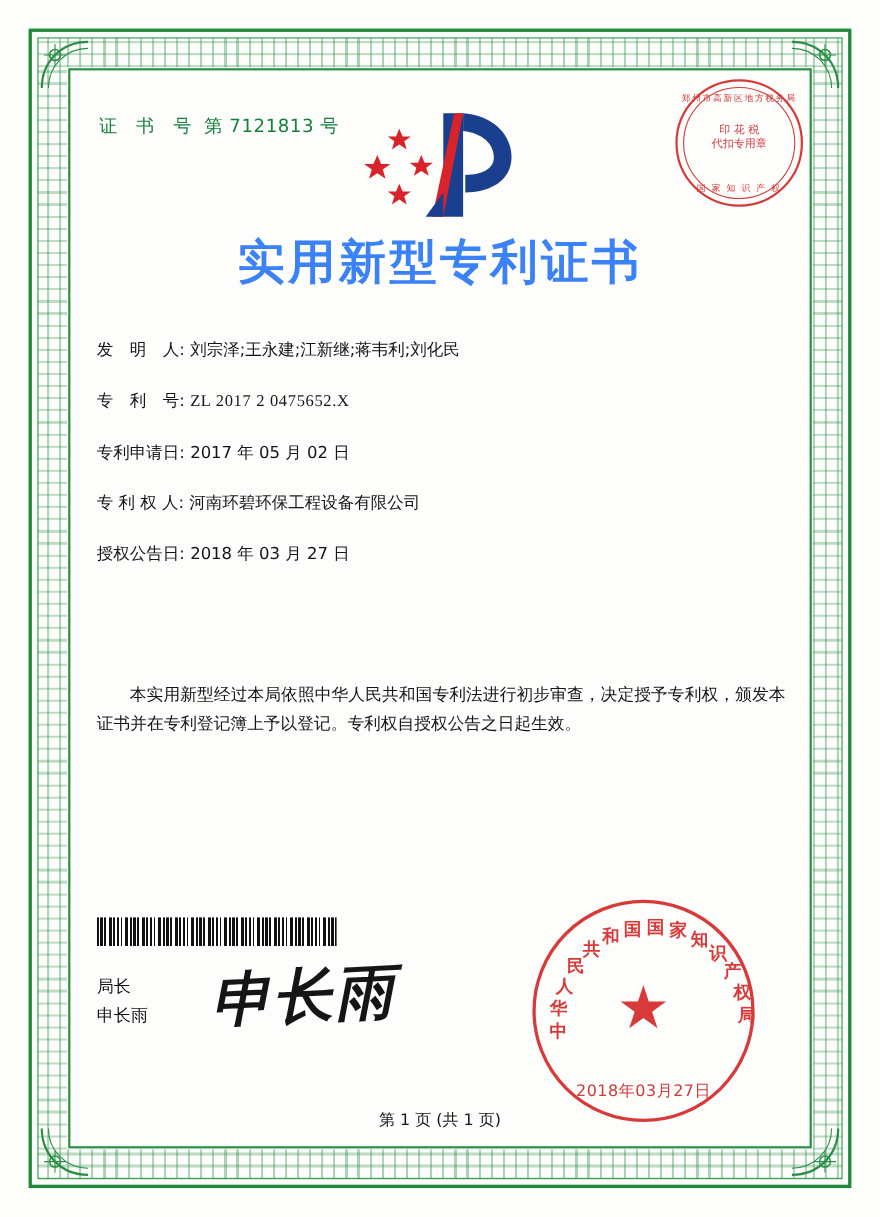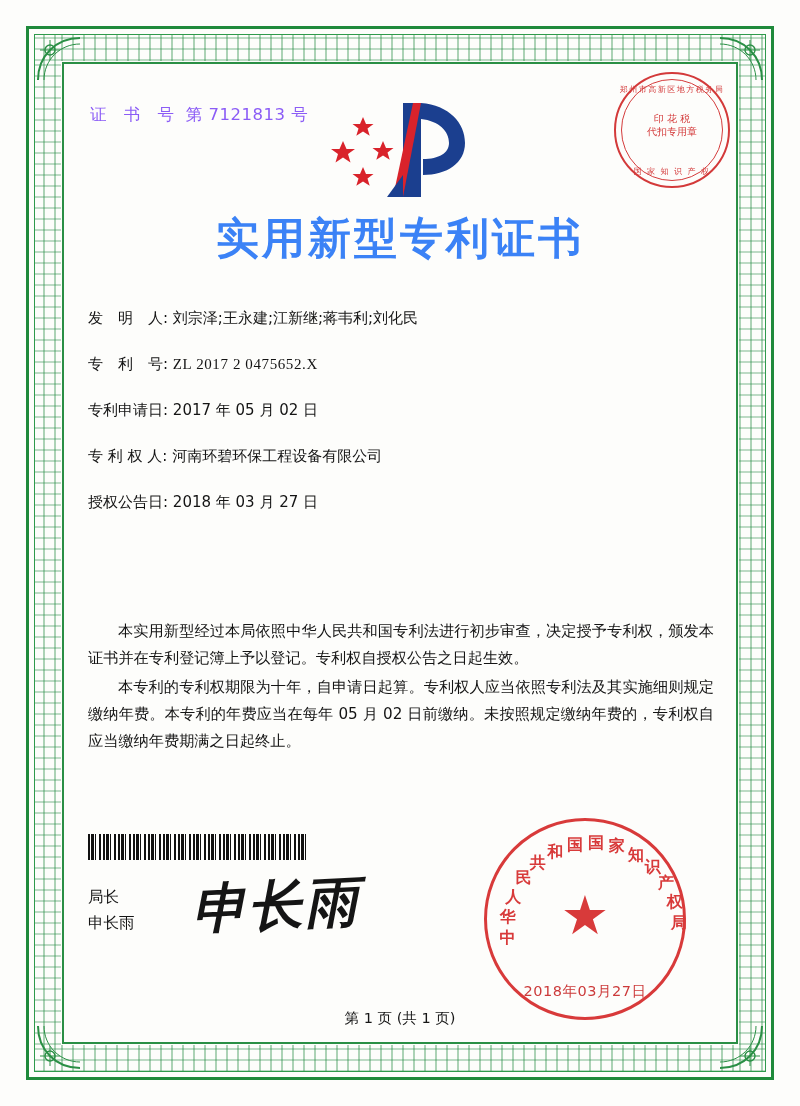--- a/index.html
+++ b/index.html
@@ -84,21 +84,21 @@
     top: 62px;
     right: 62px;
     bottom: 62px;
   }
   .cert-number {
     position: absolute;
     left: 28px;
     top: 42px;
     font-size: 16.5px;
     letter-spacing: 0.5px;
-    color: #8b5cf6;
+    color: #15803d;
     font-family: "DejaVu Sans", sans-serif;
   }
   .cert-number .lbl { letter-spacing: 6px; }
 
   
   .emblem {
     position: absolute;
     left: 50%;
     top: 35px;
     transform: translateX(-50%);
@@ -383,21 +383,20 @@
         <span class="field-value">河南环碧环保工程设备有限公司</span>
       </div>
       <div class="field-row">
         <span class="field-label">授权公告日:</span>
         <span class="field-value">2018 年 03 月 27 日</span>
       </div>
     </div>
 
     <div class="paragraphs">
       <p>本实用新型经过本局依照中华人民共和国专利法进行初步审查，决定授予专利权，颁发本证书并在专利登记簿上予以登记。专利权自授权公告之日起生效。</p>
-      <p>本专利的专利权期限为十年，自申请日起算。专利权人应当依照专利法及其实施细则规定缴纳年费。本专利的年费应当在每年 05 月 02 日前缴纳。未按照规定缴纳年费的，专利权自应当缴纳年费期满之日起终止。</p>
     </div>
 
     <div class="barcode"></div>
 
     <div class="signature-block">
       <div>局长</div>
       <div>申长雨</div>
     </div>
     <div class="handwriting">申长雨</div>
 

